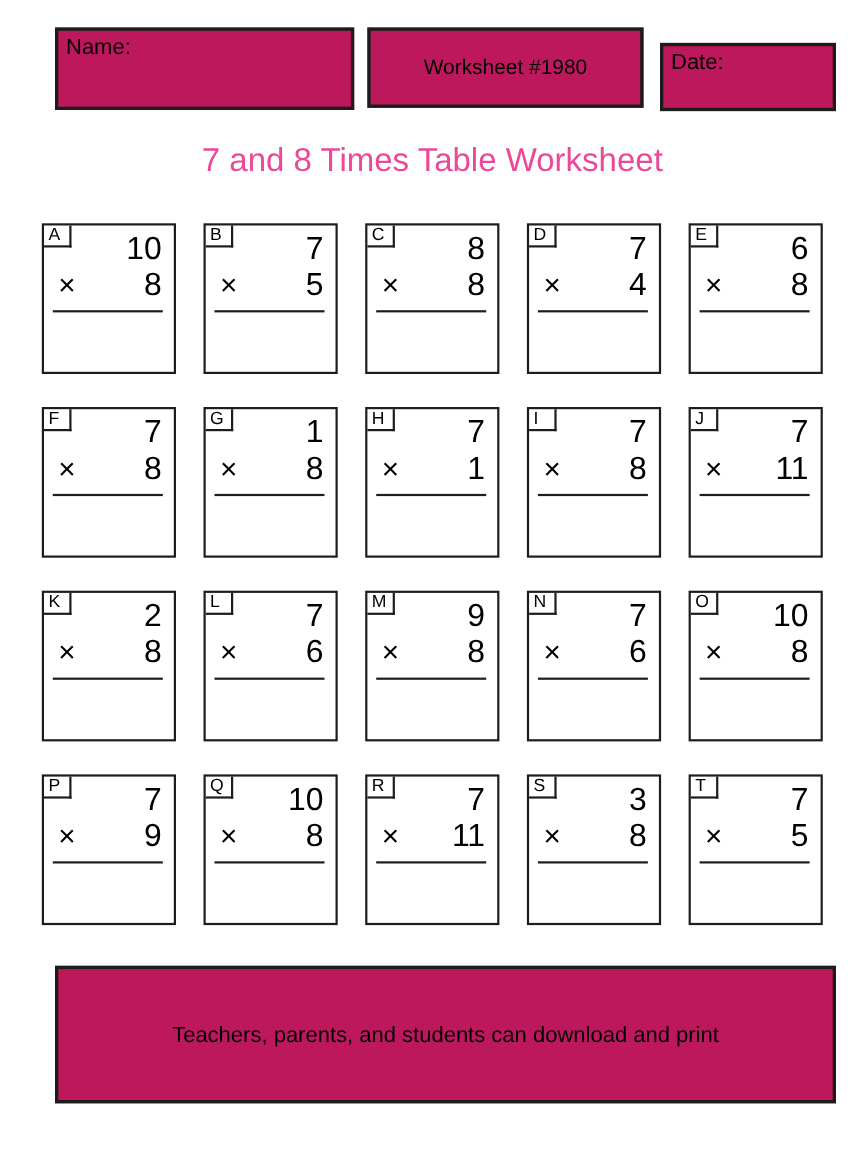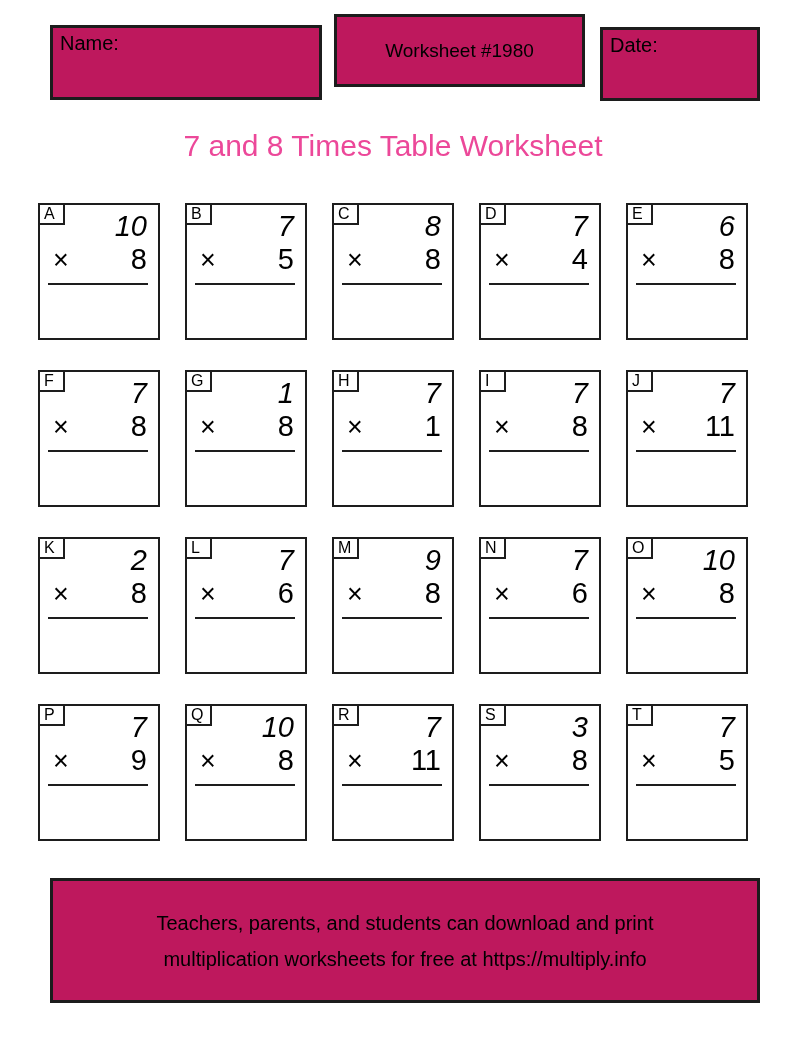--- a/index.html
+++ b/index.html
@@ -3,36 +3,36 @@
 <meta charset="utf-8">
 <style>
   html,body{margin:0;padding:0;background:#ffffff;}
   body{
     width:786px;height:1056px;position:relative;
     font-family:"Liberation Sans", sans-serif;color:#000;
   }
   .box{position:absolute;border:3px solid #1c1c1c;background:#be185d;box-sizing:border-box;margin-left:12px;}
   
   .name-box{left:38px;top:25px;width:272px;height:75px;}
-  .date-box{left:588px;top:27px;width:160px;height:74px;}
+  .date-box{left:588px;top:39px;width:160px;height:62px;}
   .field-label{font-size:20px;padding:4px 0 0 7px;}
-  .ws-box{left:322px;top:14px;width:251px;height:73px;display:flex;flex-direction:row;justify-content:center;align-items:center;}
+  .ws-box{left:322px;top:25px;width:251px;height:73px;display:flex;flex-direction:row;justify-content:center;align-items:center;}
   .ws-box div{font-size:19px;line-height:28px;}
   
   .title{position:absolute;left:0;top:128px;width:786px;text-align:center;
          font-size:30px;line-height:36px;color:#ec4899;}
   
   .grid{position:absolute;left:38px;top:203px;width:710px;
         display:grid;grid-template-columns:repeat(5,122px);grid-auto-rows:137px;
         column-gap:25px;row-gap:30px;}
   .cell{border:2px solid #1d1d1d;box-sizing:border-box;position:relative;background:#fff;}
   .cell-label{position:absolute;top:0;left:0;width:19px;height:18px;
               border-right:2px solid #1d1d1d;border-bottom:2px solid #1d1d1d;
               font-size:16px;line-height:18px;padding-left:4px;}
-  .num-top{margin-top:5px;text-align:right;padding-right:11px;font-size:29px;line-height:33px;font-style:italic;}
+  .num-top{margin-top:5px;text-align:right;padding-right:11px;font-size:29px;line-height:33px;}
   .row2{display:flex;justify-content:space-between;align-items:baseline;
         padding:0 11px 0 13px;font-size:29px;line-height:33px;}
   .times{font-size:27px;}
   .ans-line{margin:6px 10px 0 8px;border-top:2.5px solid #1d1d1d;}
   .answer-space{height:44px;}
   
   .footer-box{left:38px;top:878px;width:710px;height:125px;
               display:flex;flex-direction:column;justify-content:center;align-items:center;}
   .footer-box div{font-size:20px;line-height:36px;text-align:center;}
 </style>
@@ -270,14 +270,13 @@
         <span>5</span>
       </div>
     <div class="ans-line"></div>
     <div class="answer-space"></div>
   </div>
 
 </div>
 
 <div class="box footer-box">
   <div>Teachers, parents, and students can download and print</div>
-  <div>multiplication worksheets for free at https://multiply.info</div>
 </div>
 
 </body></html>

